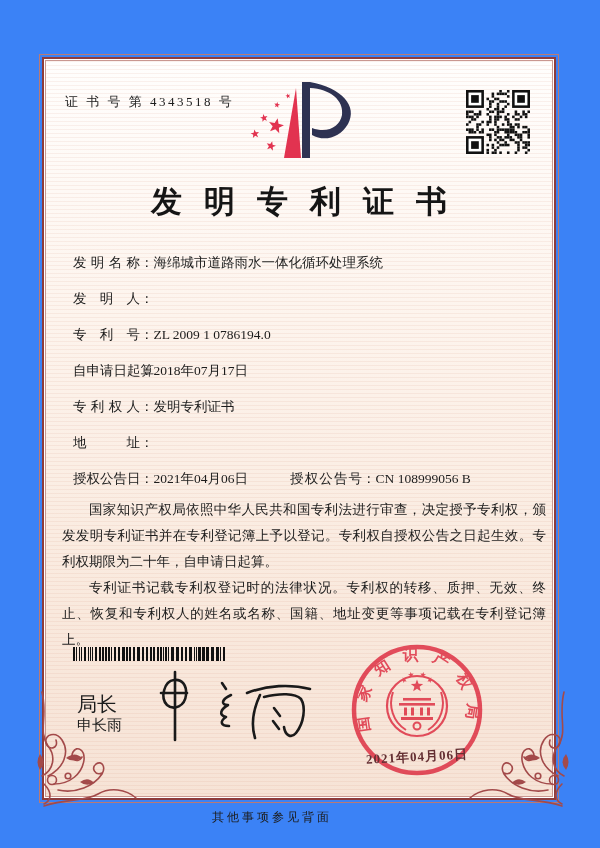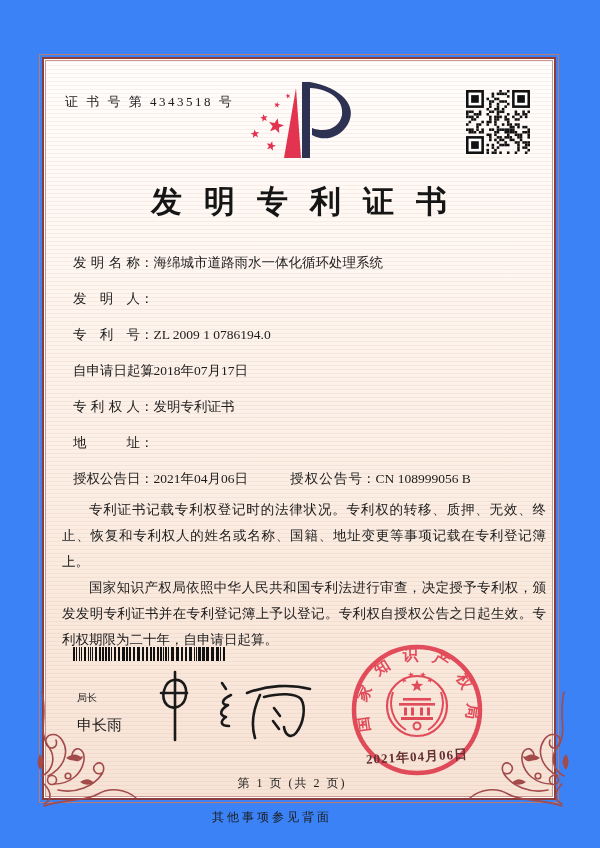--- a/index.html
+++ b/index.html
@@ -44,21 +44,21 @@
   .frow{display:flex;margin-bottom:15px;white-space:nowrap;}
   .flabel{display:inline-block;width:67px;text-align:justify;text-align-last:justify;flex:none;}
   .fcolon{flex:none;}
   .fvalue{flex:none;white-space:normal;}
   .grant-gap{width:42px;flex:none;}
   
   .body-text{position:absolute;left:62px;top:497px;width:484px;z-index:2;font-size:13.5px;line-height:1.93;text-align:justify;}
   .body-text p{margin:0;text-indent:2em;}
   
   .barcode{position:absolute;left:73px;top:647px;z-index:2;}
-  .officer-title{position:absolute;left:77px;top:691px;font-size:10px;z-index:4;}
+  .officer-title{position:absolute;left:77px;top:691px;font-size:20px;z-index:4;}
   .officer-name{position:absolute;left:77px;top:716px;font-size:15px;z-index:4;}
   .signature{position:absolute;left:143px;top:664px;z-index:4;}
   .seal{position:absolute;left:346px;top:640px;z-index:5;mix-blend-mode:multiply;opacity:.93;}
   .page-note{position:absolute;left:42px;top:775px;width:500px;text-align:center;font-size:12px;letter-spacing:2px;z-index:2;}
   .back-note{position:absolute;left:42px;top:809px;width:460px;text-align:center;font-size:12px;letter-spacing:3px;}
 </style>
 </head>
 <body>
 
 <div class="page">
@@ -338,22 +338,22 @@
         <span class="fcolon">：</span>
       <span class="fvalue">2021年04月06日</span>
       <span class="grant-gap"></span>
       <span class="flabel" style="width:72px">授权公告号</span>
         <span class="fcolon">：</span>
       <span class="fvalue">CN 108999056 B</span>
     </div>
   </div>
 
   <div class="body-text">
+    <p>国家知识产权局依照中华人民共和国专利法进行审查，决定授予专利权，颁发发明专利证书并在专利登记簿上予以登记。专利权自授权公告之日起生效。专利权期限为二十年，自申请日起算。</p>
     <p>专利证书记载专利权登记时的法律状况。专利权的转移、质押、无效、终止、恢复和专利权人的姓名或名称、国籍、地址变更等事项记载在专利登记簿上。</p>
-    <p>国家知识产权局依照中华人民共和国专利法进行审查，决定授予专利权，颁发发明专利证书并在专利登记簿上予以登记。专利权自授权公告之日起生效。专利权期限为二十年，自申请日起算。</p>
   </div>
 
   <svg class="barcode" id="bc" width="154" height="14" viewBox="0 0 154 14">
       <rect x="0" y="0" width="2" height="14" fill="#111"></rect>
       <rect x="3" y="0" width="1" height="14" fill="#111"></rect>
       <rect x="6" y="0" width="1" height="14" fill="#111"></rect>
       <rect x="8" y="0" width="1" height="14" fill="#111"></rect>
       <rect x="11" y="0" width="2" height="14" fill="#111"></rect>
       <rect x="15" y="0" width="1" height="14" fill="#111"></rect>
       <rect x="17" y="0" width="1" height="14" fill="#111"></rect>
@@ -435,16 +435,15 @@
       <rect x="58" y="67.5" width="3" height="8"></rect>
       <rect x="65" y="67.5" width="3" height="8"></rect>
       <rect x="74" y="67.5" width="3" height="8"></rect>
       <rect x="81" y="67.5" width="3" height="8"></rect>
       <rect x="55" y="77" width="32" height="3"></rect>
       <circle cx="71" cy="86" r="3.5" fill="none" stroke="#e8475f" stroke-width="2"></circle>
     </g>
     <text x="71" y="121" text-anchor="middle" font-size="13" font-weight="bold" fill="#5c252e" letter-spacing="1" transform="rotate(-3 71 116)" font-family="'Liberation Serif','DejaVu Serif',serif">2021年04月06日</text>
   </svg>
 
-  <div class="page-note">第 1 页 (共 2 页)</div>
   <div class="back-note">其他事项参见背面</div>
 
 </div>
 
 </body></html>

